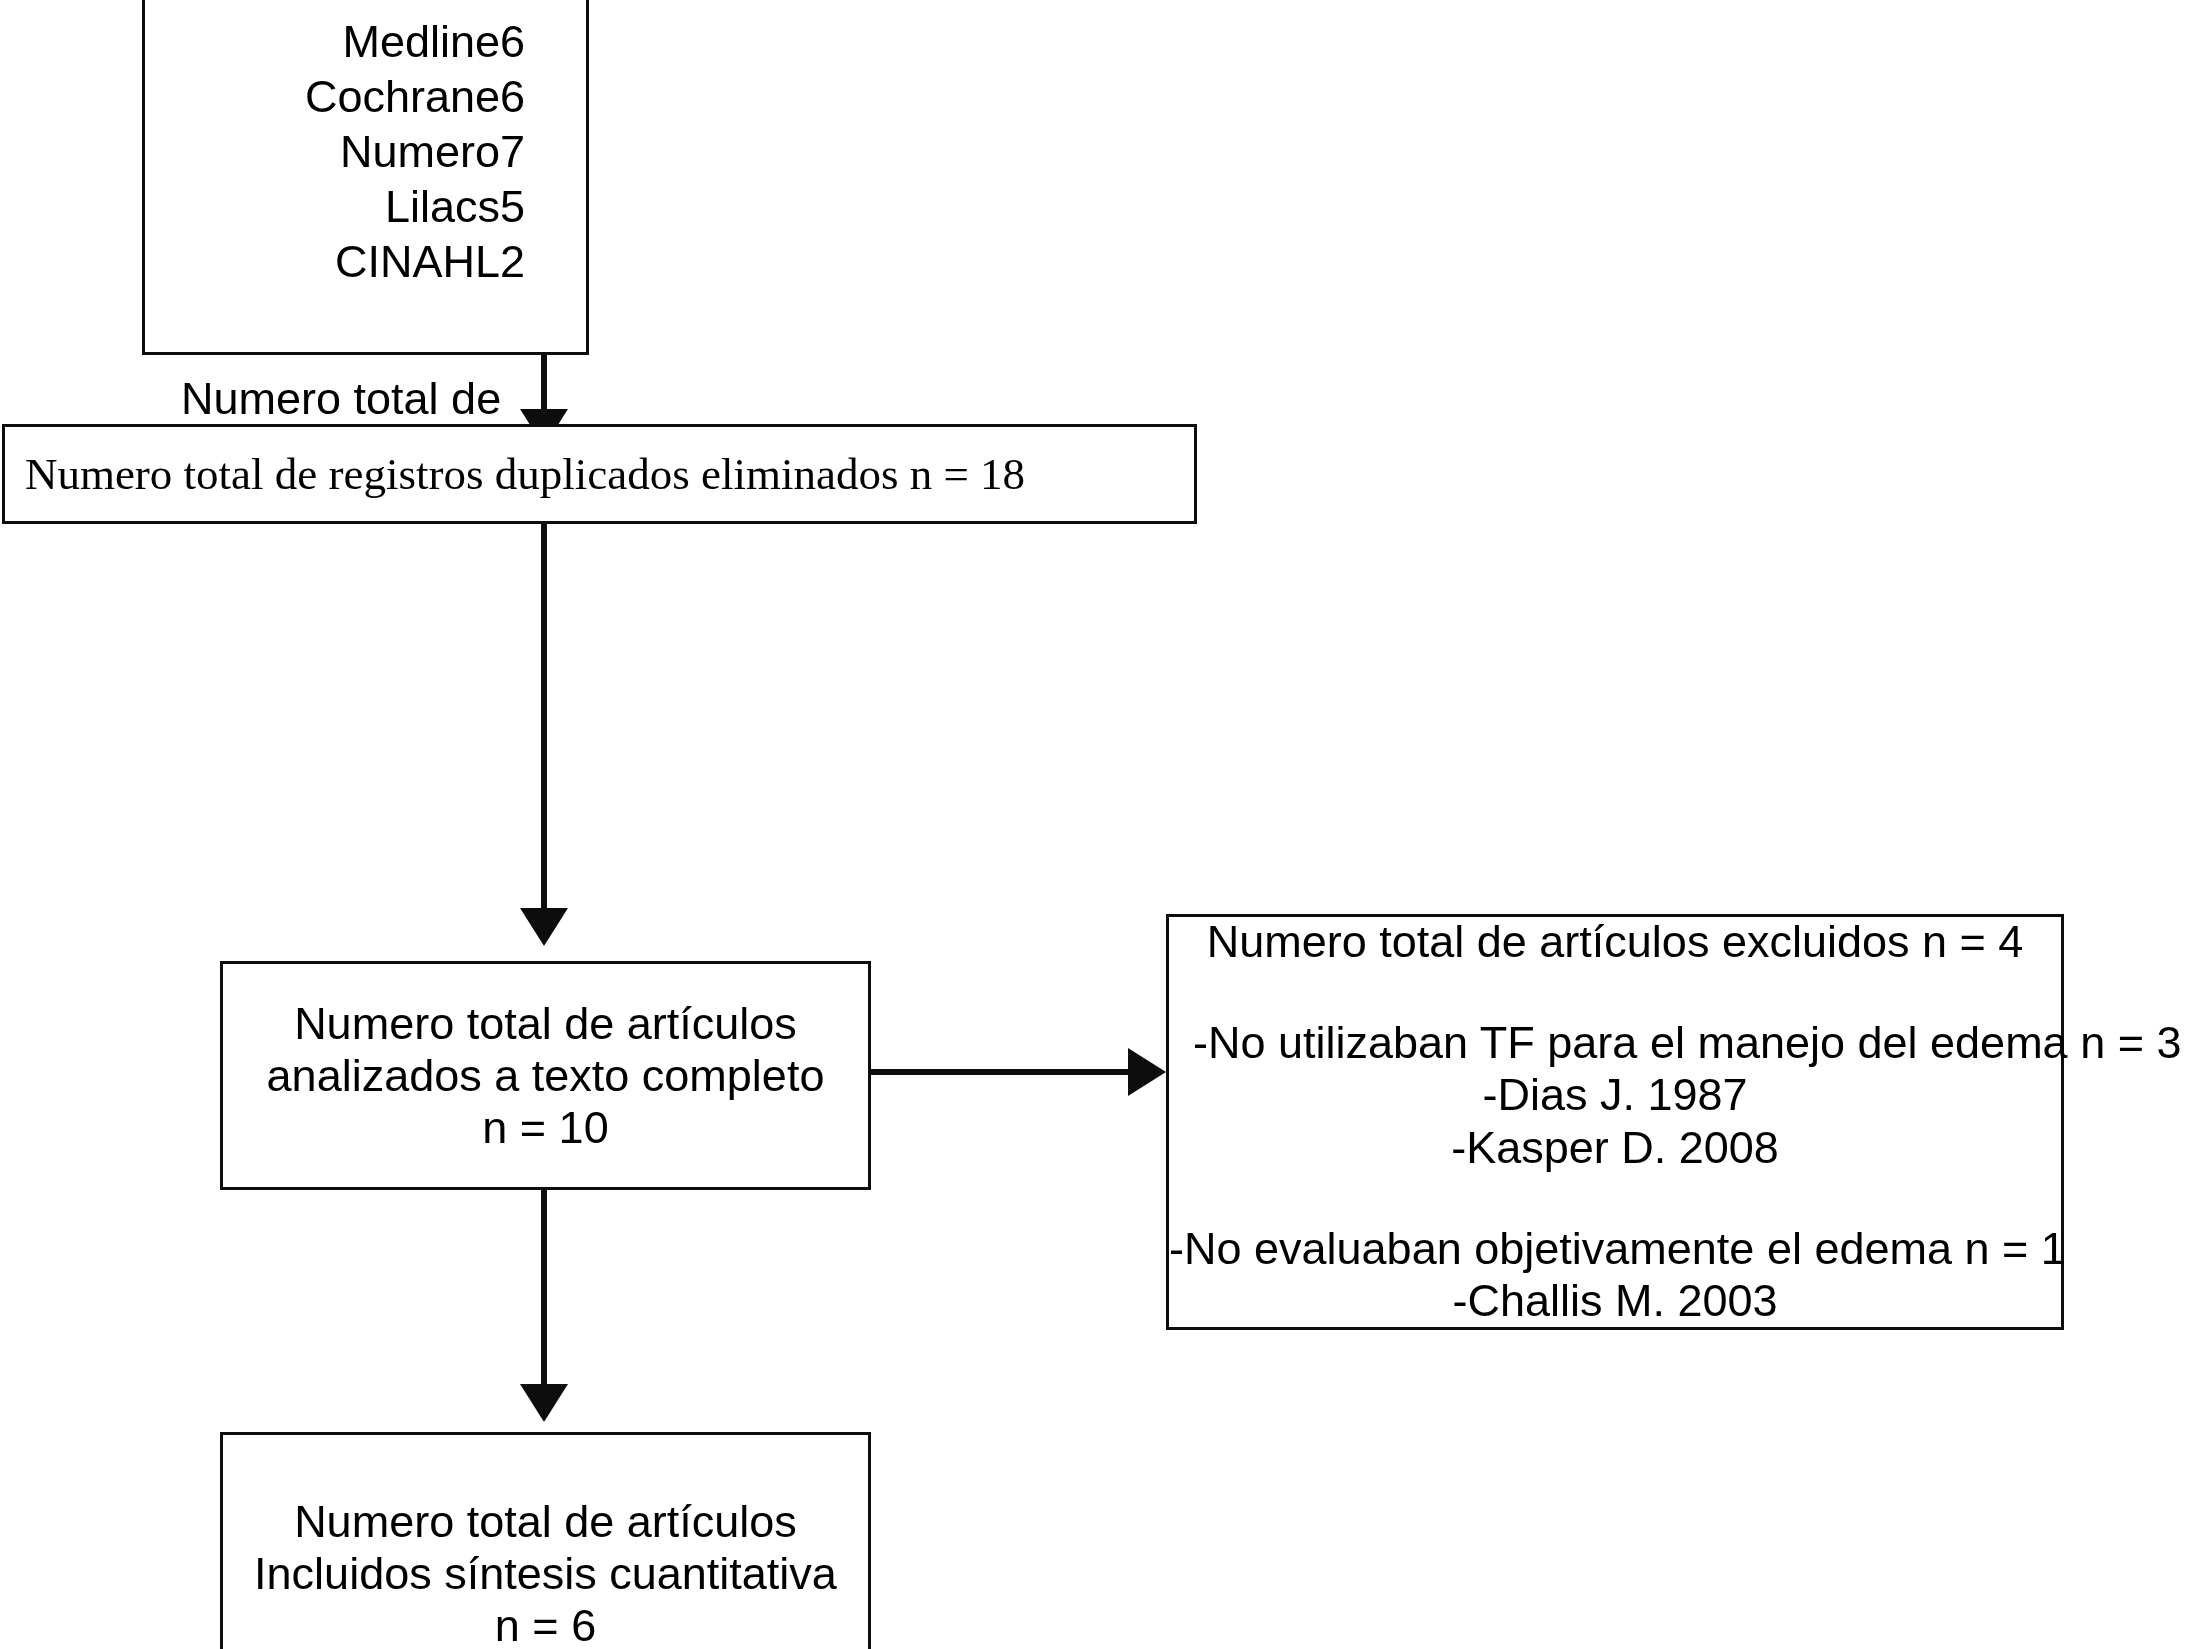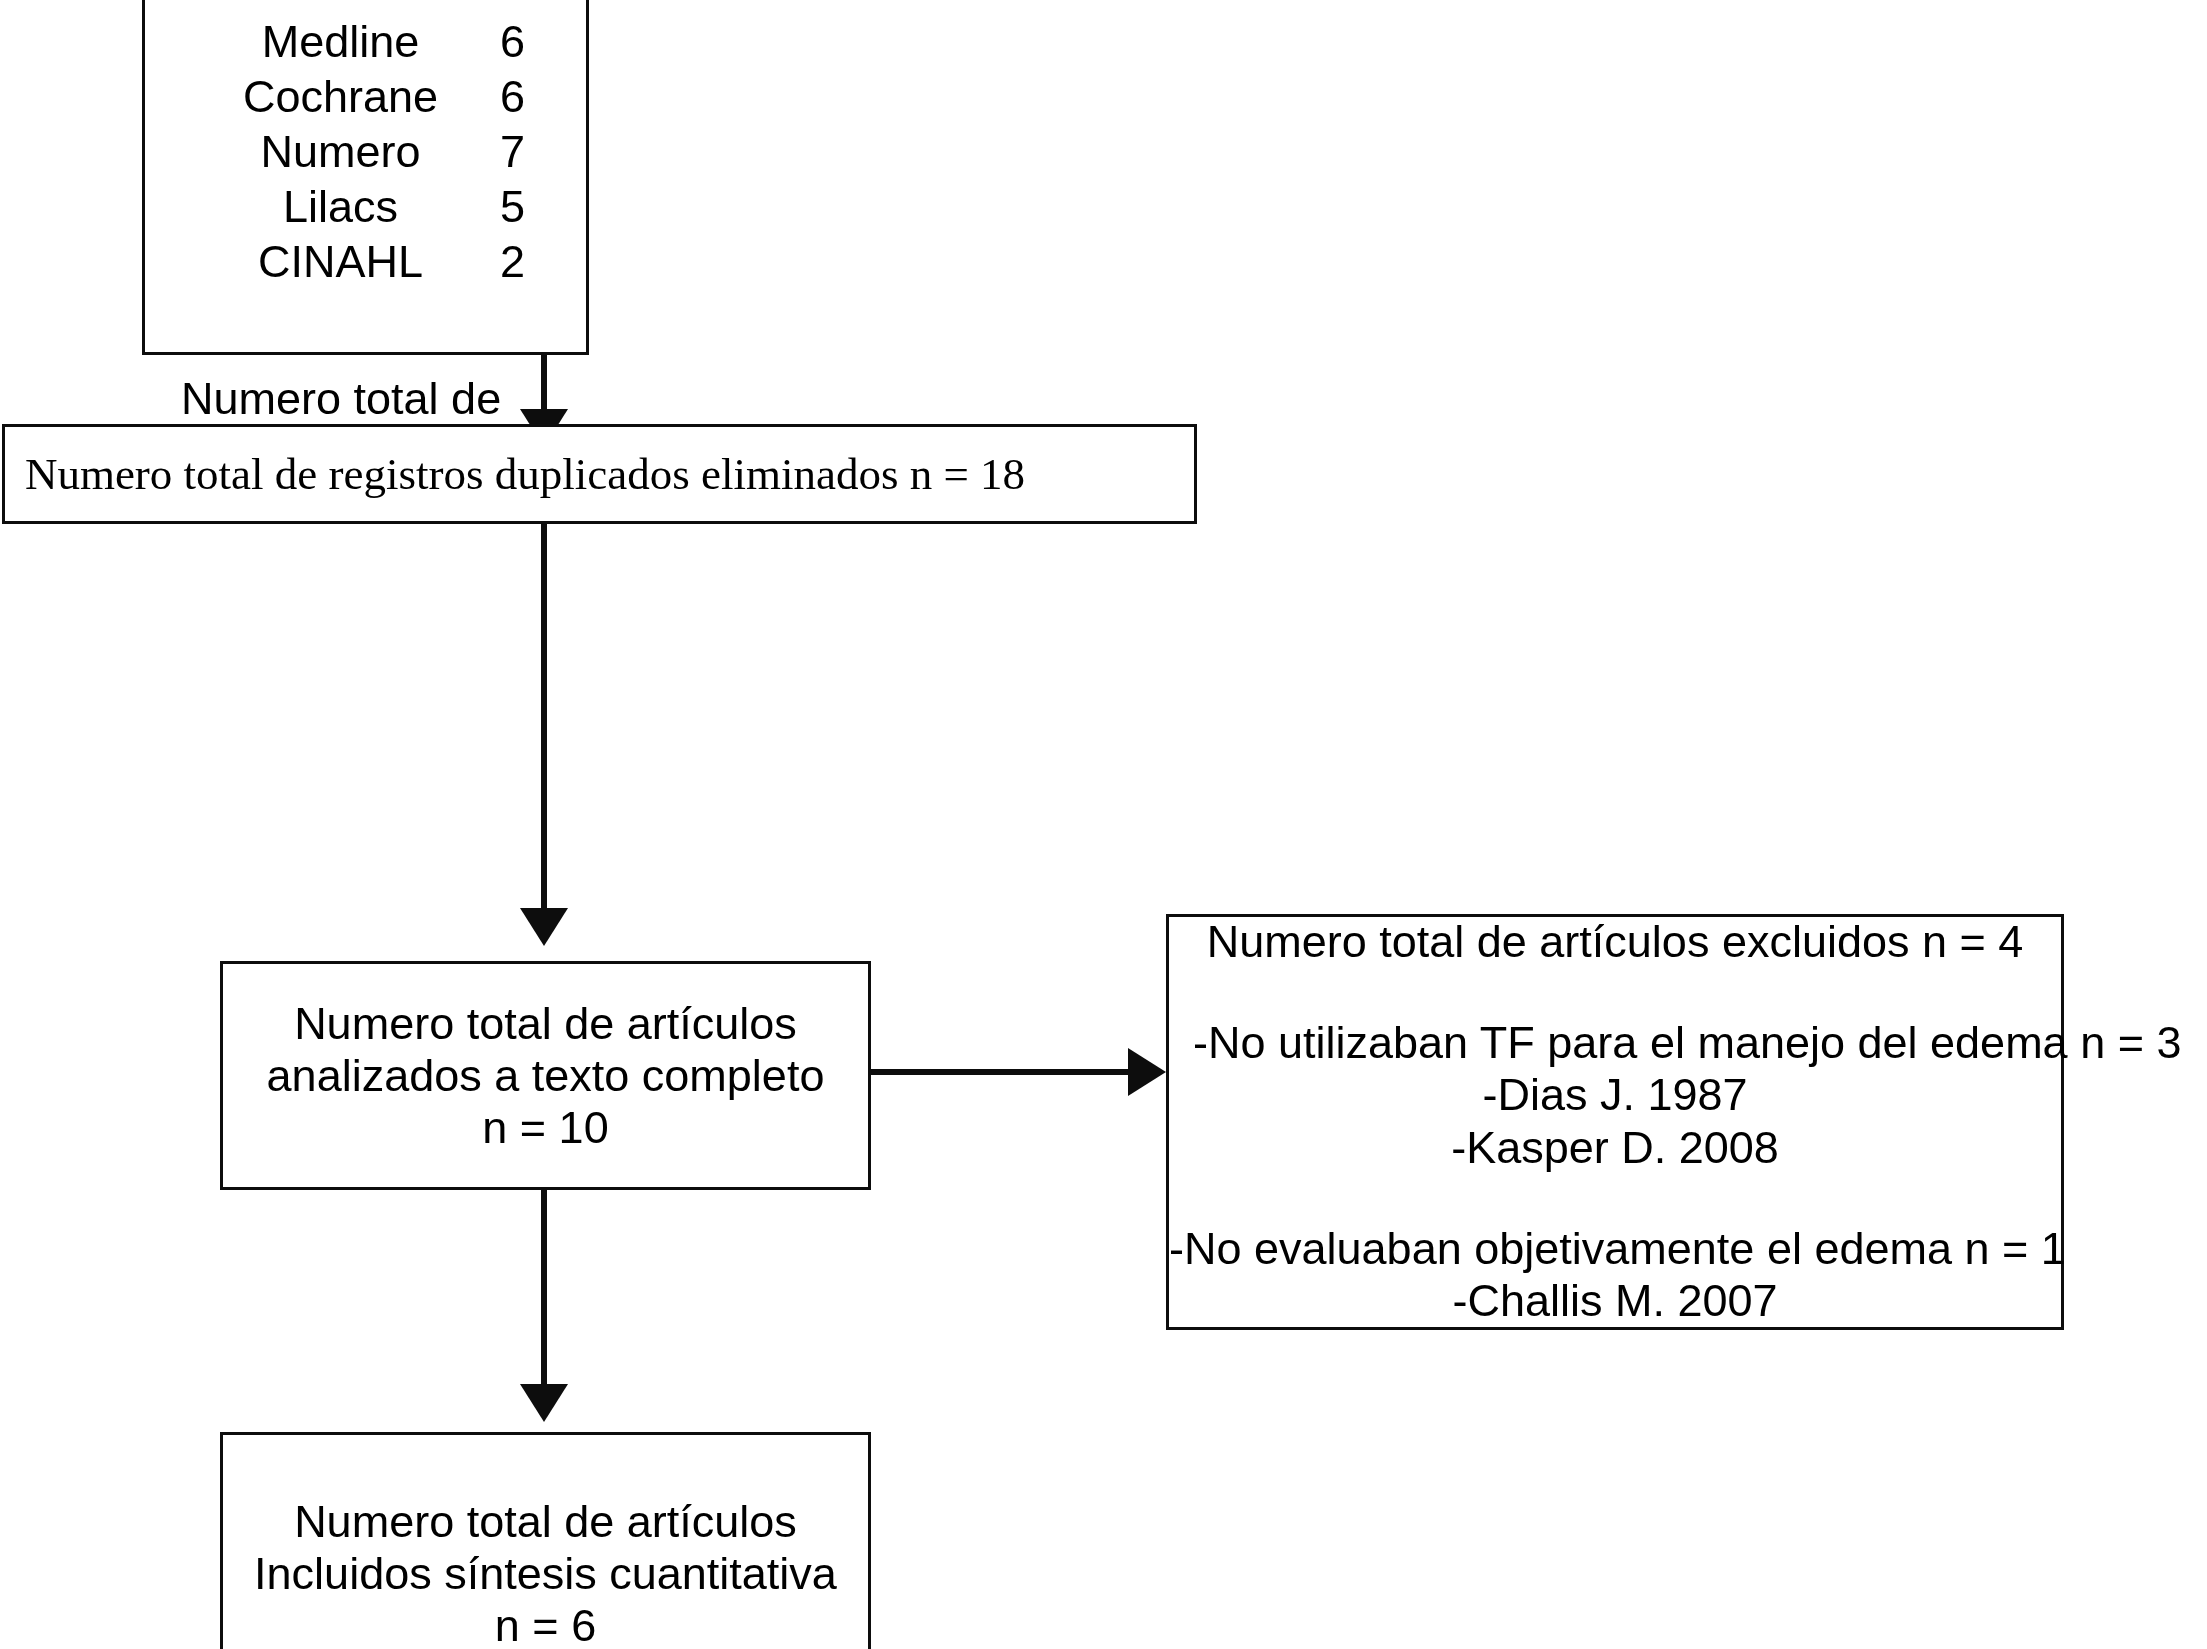--- a/index.html
+++ b/index.html
@@ -40,21 +40,21 @@
     top: 17px;
     width: 360px;
     border-collapse: collapse;
   }
   .src-table td {
     font-size: 45px;
     line-height: 55px;
     padding: 0;
     white-space: nowrap;
   }
-  .src-name { text-align: center; }
+  .src-name { text-align: right; }
   .src-count { text-align: left; padding-left: 140px; }
   #sources-total {
     position: absolute;
     left: 36px;
     top: 374px;
     font-size: 45px;
     line-height: 55px;
     text-align: left;
     white-space: pre-line;
   }
@@ -175,21 +175,21 @@
 
   <div class="box" id="box-excluded">
     <div class="box-inner">
       <span class="exc-line">Numero total de artículos excluidos n = 4</span>
       <span class="exc-gap"></span>
       <span class="exc-line exc-left">-No utilizaban TF para el manejo del edema n = 3</span>
       <span class="exc-line">-Dias J. 1987</span>
       <span class="exc-line">-Kasper D. 2008</span>
       <span class="exc-gap"></span>
       <span class="exc-line">-No evaluaban objetivamente el edema n = 1</span>
-      <span class="exc-line">-Challis M. 2007</span>
+      <span class="exc-line">-Challis M. 2003</span>
     </div>
   </div>
 
   <div class="v-line" id="conn3-line"></div>
   <div class="v-head" id="conn3-head"></div>
 
   <div class="box" id="box-included">
     <div class="box-inner">Numero total de artículos
 Incluidos síntesis cuantitativa
 n = 6</div>

